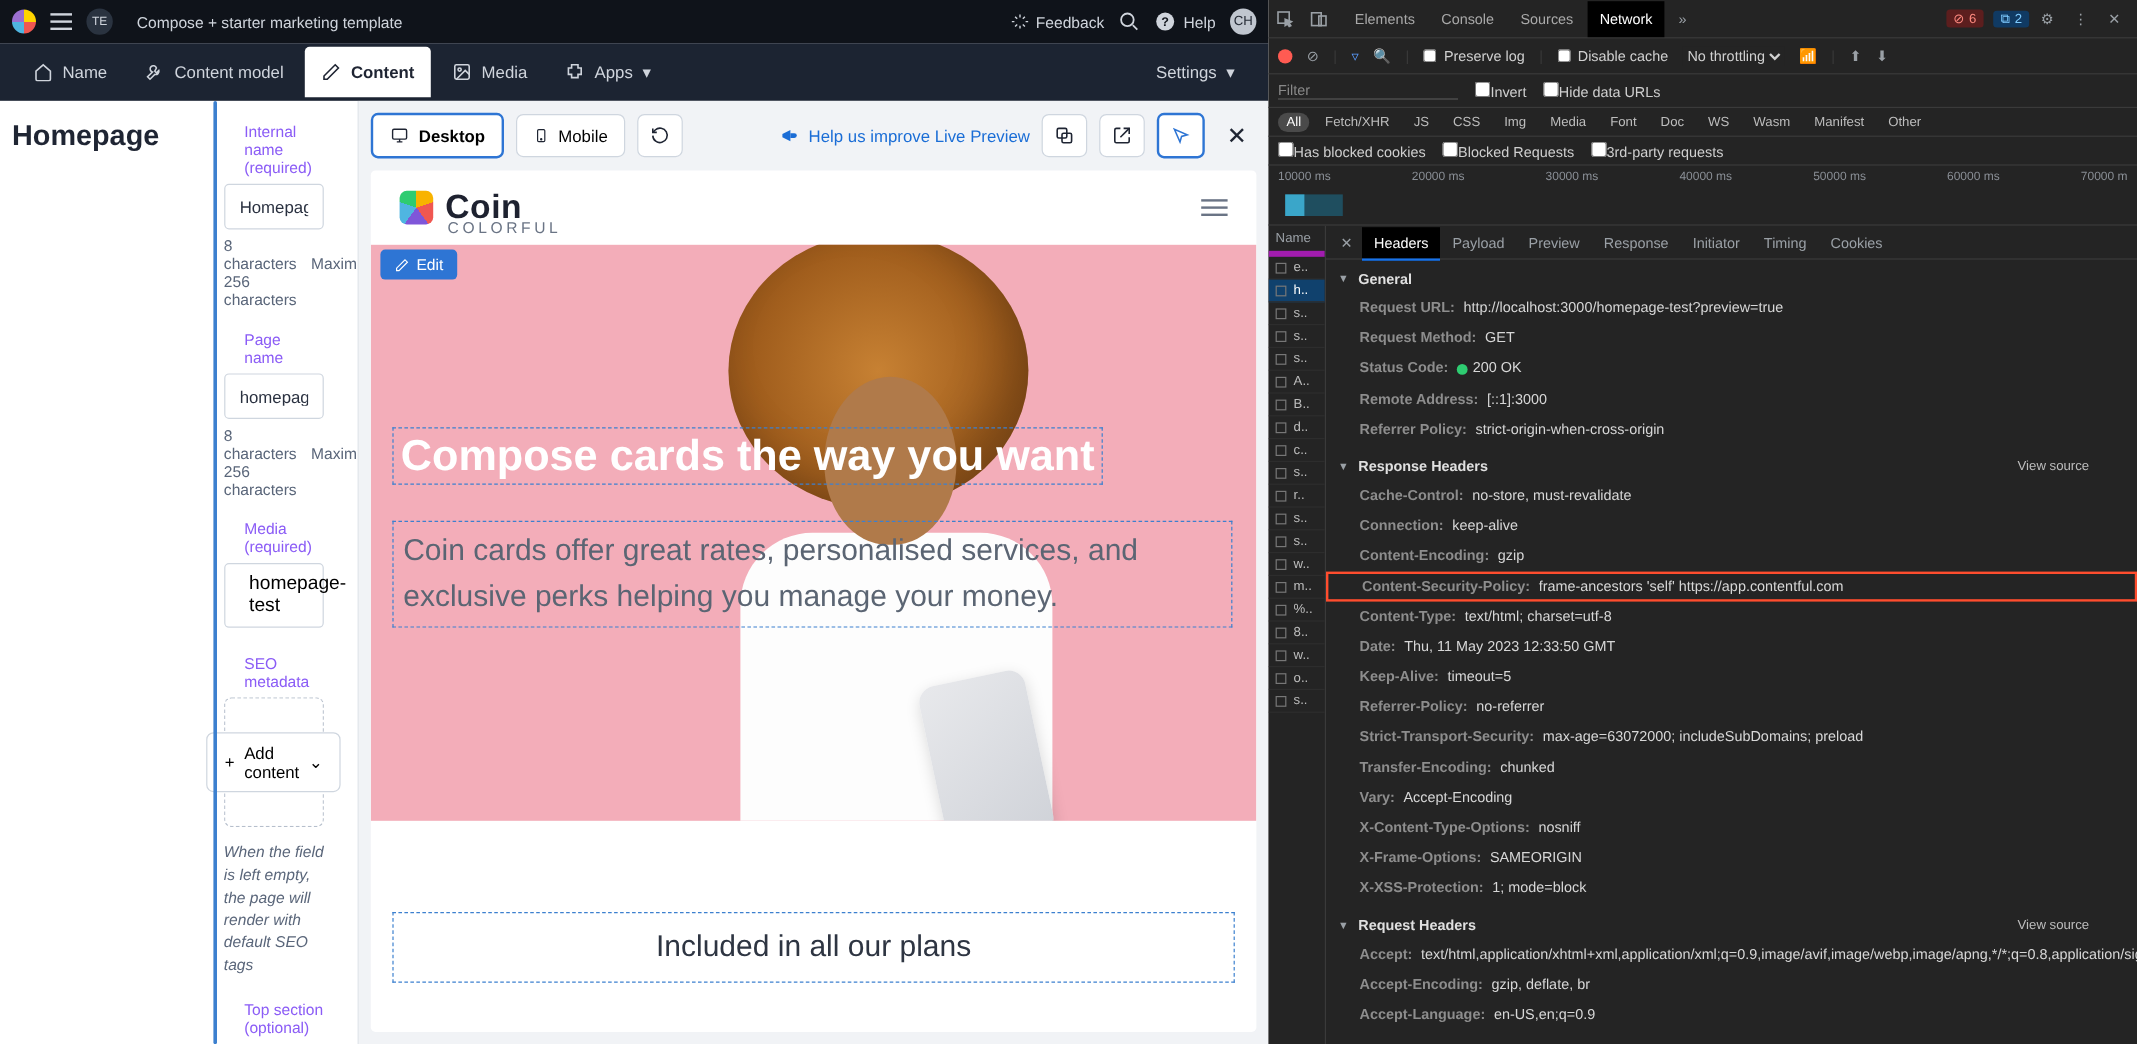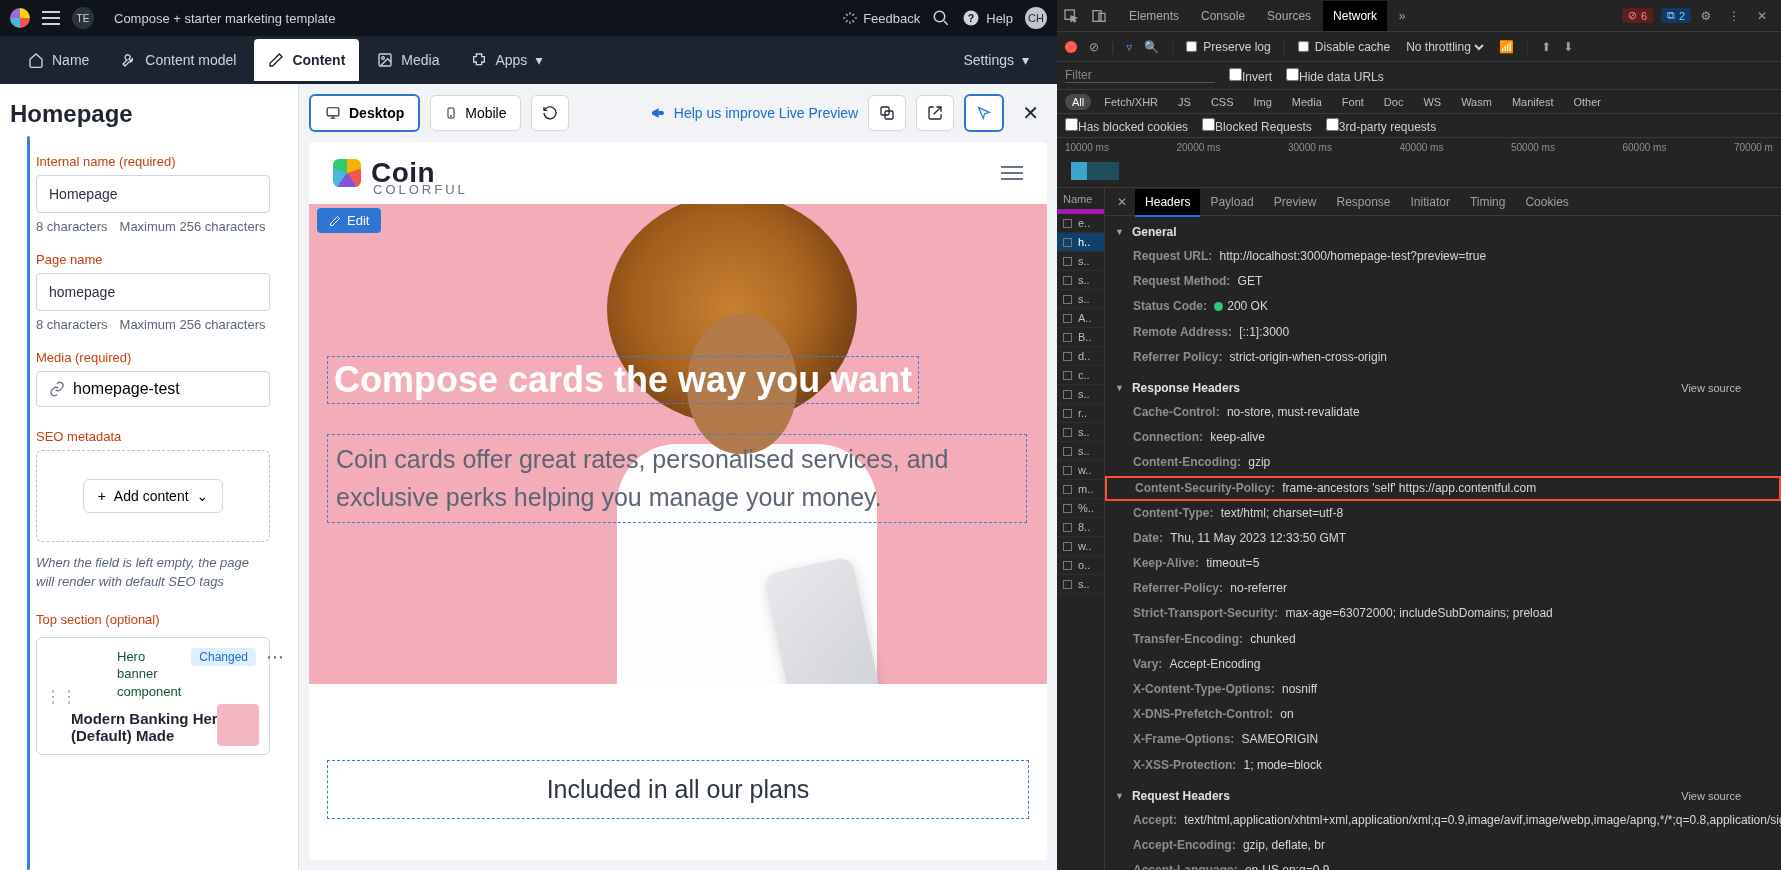--- a/index.html
+++ b/index.html
@@ -12,25 +12,25 @@
 .cf-topbar .te { width:22px; height:22px; border-radius:50%; background:#2a3340; color:#cfd4dc; font-size:10px; display:flex; align-items:center; justify-content:center;}
 .cf-topbar .breadcrumb { background: transparent; padding: 3px 8px; border-radius: 4px; }
 .cf-topbar .spacer { flex: 1; }
 .cf-topbar .topitem { display:flex; align-items:center; gap:6px; font-size:13px; }
 .cf-topbar .avatar { width:22px;height:22px;border-radius:50%;background:#c0c6cf;color:#1f2530;display:flex;align-items:center;justify-content:center;font-size:11px;}
 .cf-navbar { height: 48px; background: #1c2432; display:flex; align-items:center; padding: 0 14px; gap: 4px; color:#cfd4dc; font-size:14px; }
 .cf-navbar .navitem { padding: 13px 14px; display:flex; align-items:center; gap:8px; cursor:pointer; }
 .cf-navbar .navitem.active { background:#fff; color:#1f2533; border-top-left-radius:4px; border-top-right-radius:4px; font-weight:600; }
 .cf-navbar .spacer { flex:1; }
 .cf-main { flex:1; display:flex; overflow:hidden; }
-.cf-side { width: 299px; border-right:1px solid #dce1e8; display:flex; flex-direction:column; overflow:hidden;}
+.cf-side { width: 299px; border-right:1px solid #dce1e8; display:flex; flex-direction:row; overflow:hidden;}
 .cf-side-header { padding: 16px 18px 8px 10px; font-size: 24px; font-weight:700; color:#1f2533;}
 .cf-side-scroll { flex:1; overflow-y:auto; padding: 8px 28px 20px 36px; position:relative;}
 .cf-side-scroll::before { content:""; position:absolute; left:27px; top:0; bottom:0; width:3px; background:#3c80cf; border-radius:2px;}
-.fieldlabel { font-size:13px; color:#c2410c; margin-top:10px; margin-bottom:6px;}
+.fieldlabel { font-size:13px; color:#8b5cf6; margin-top:10px; margin-bottom:6px;margin-left:17px;}
 .textinput { width:100%; border:1px solid #cfd6df; border-radius:4px; padding:10px 12px; font-size:14px; color:#2a3140; background:#fff;}
 .sluginput { display:flex; align-items:center; gap:8px; border:1px solid #cfd6df; border-radius:4px; padding:8px 12px;}
 .sluginput .linkicon{ color:#6a7485;}
 .hint { font-size:13px; color:#5a667a; margin-top:6px;}
 .hint span+span{ margin-left:12px;}
 .seo-box { margin-top:6px; border:1px dashed #b6bfcc; border-radius:6px; padding: 28px 0; display:flex; justify-content:center;}
 .seo-box .addbtn { border:1px solid #cfd6df; border-radius:6px; padding:8px 14px; font-size:14px; background:#fff; display:flex; align-items:center; gap:8px; cursor:pointer;}
 .italic-note { font-size:13px; font-style:italic; color:#5a667a; margin-top:12px; line-height:1.45;}
 .topsec-card { margin-top:10px; border:1px solid #cfd6df; border-radius:6px; padding:10px 10px 10px 34px; position:relative;}
 .topsec-card .drag { position:absolute; left:8px; top:50%; transform:translateY(-50%); color:#9aa3b2; font-size:16px;}
@@ -544,21 +544,20 @@
             <div class="kv"><b>Content-Encoding:</b> <span class="val">gzip</span></div>
             <div class="kv highlight"><b>Content-Security-Policy:</b> <span class="val">frame-ancestors 'self' https://app.contentful.com</span></div>
             <div class="kv"><b>Content-Type:</b> <span class="val">text/html; charset=utf-8</span></div>
             <div class="kv"><b>Date:</b> <span class="val">Thu, 11 May 2023 12:33:50 GMT</span></div>
             <div class="kv"><b>Keep-Alive:</b> <span class="val">timeout=5</span></div>
             <div class="kv"><b>Referrer-Policy:</b> <span class="val">no-referrer</span></div>
             <div class="kv"><b>Strict-Transport-Security:</b> <span class="val">max-age=63072000; includeSubDomains; preload</span></div>
             <div class="kv"><b>Transfer-Encoding:</b> <span class="val">chunked</span></div>
             <div class="kv"><b>Vary:</b> <span class="val">Accept-Encoding</span></div>
             <div class="kv"><b>X-Content-Type-Options:</b> <span class="val">nosniff</span></div>
-            <div class="kv"><b>X-DNS-Prefetch-Control:</b> <span class="val">on</span></div>
             <div class="kv"><b>X-Frame-Options:</b> <span class="val">SAMEORIGIN</span></div>
             <div class="kv"><b>X-XSS-Protection:</b> <span class="val">1; mode=block</span></div>
           </div>
       </div>
 
       <div class="dt-section">
         <div class="sechead">
             <span class="tri">▼</span>
             <span>Request Headers</span>
             <span class="viewsrc">View source</span>

